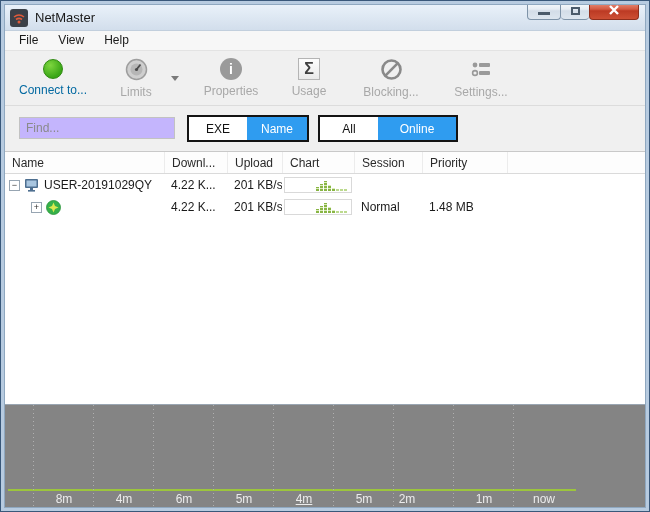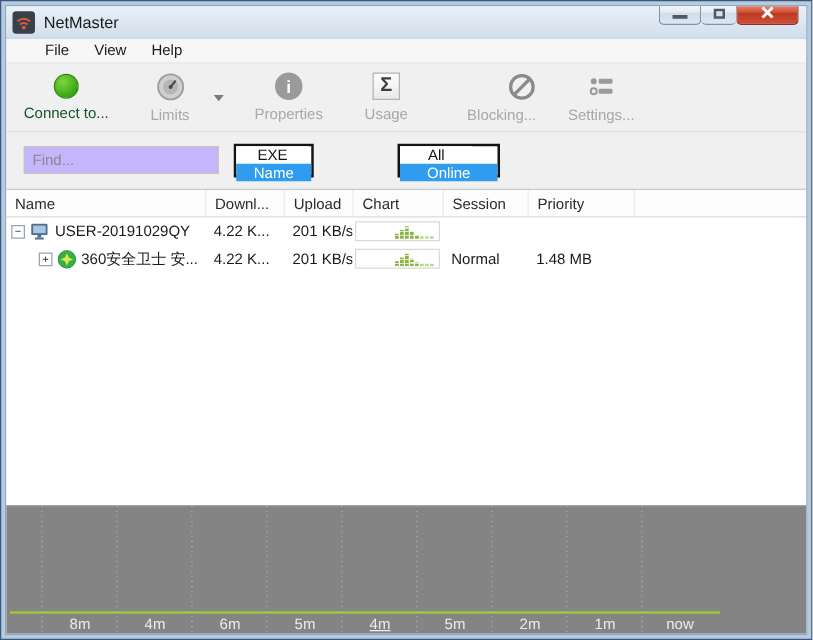--- a/index.html
+++ b/index.html
@@ -13,39 +13,39 @@
   .title-text { font-size:13px; color:#1a1a1a; }
   .winbtns { position:absolute; top:-4px; right:6px; display:flex; }
   .wbtn { height:19px; border:1px solid #7e93a8; border-top:none; border-radius:0 0 4px 4px; background:linear-gradient(#fdfefe,#e7edf4 45%,#d3dde8 55%,#dde6ef); display:flex; align-items:flex-end; justify-content:center; padding-bottom:4px; cursor:default; }
   .wbtn.min { width:34px; }
   .wbtn.max { width:28px; border-left:none; border-right:none; }
   .wbtn.close { width:50px; background:linear-gradient(#eda18d,#d55a42 45%,#bc3a24 55%,#cd4f34); border-color:#8f2e1c; align-items:center; padding-bottom:0; }
   .glyph-min { width:12px; height:3px; background:#4a5a6a; }
   .glyph-max { width:9px; height:8px; border:2px solid #4a5a6a; }
 
   
-  .menubar { height:20px; background:#f7f7f7; border-bottom:1px solid #e3e3e3; display:flex; align-items:center; padding-left:21px; }
+  .menubar { height:20px; background:#f7f7f7; border-bottom:1px solid #e3e3e3; display:flex; align-items:center; padding-left:4px; }
   .menu-item { font-size:12px; color:#1a1a1a; padding:0 10px; line-height:19px; }
 
   
   .toolbar { height:55px; background:#f0f0f0; border-bottom:1px solid #dcdcdc; display:flex; align-items:flex-start; padding:7px 0 0 6px; }
   .tbtn { display:flex; flex-direction:column; align-items:center; gap:4px; font-size:12px; }
   .tbtn .lbl { color:#a8a8a8; white-space:nowrap; }
-  .tbtn.enabled .lbl { color:#14532d; }
+  .tbtn.enabled .lbl { color:#0369a1; }
   .ic-connect { width:20px; height:20px; border-radius:50%; background:radial-gradient(circle at 35% 30%, #7ed63f, #3aa616 70%); border:1px solid #2f8a10; margin-top:1px; }
   .drop-arrow { width:20px; display:flex; justify-content:center; align-items:center; height:40px; }
   .drop-arrow i { width:0; height:0; border-left:4px solid transparent; border-right:4px solid transparent; border-top:5px solid #7a7a7a; }
   .ic-sigma { width:22px; height:22px; border:1px solid #b4b4b4; background:linear-gradient(#fdfdfd,#e9e9e9); color:#3f3f3f; font-size:16px; font-weight:bold; display:flex; align-items:center; justify-content:center; }
   .ic-info { width:22px; height:22px; border-radius:50%; background:#9a9a9a; color:#fff; font-weight:bold; font-size:14px; display:flex; align-items:center; justify-content:center; }
 
   
   .filterbar { height:46px; background:#f0f0f0; border-bottom:1px solid #c9c9c9; display:flex; align-items:center; position:relative; }
   .find-input { position:absolute; left:14px; top:11px; width:156px; height:22px; border:1px solid #c2c2c2; background:#c4b5fd; font-size:12px; padding:0 6px; color:#333; font-family:Liberation Sans, sans-serif; }
   .find-input::placeholder { color:#8a8a8a; }
-  .toggle { position:absolute; top:9px; height:27px; border:2px solid #141414; display:flex; background:#fff;flex-direction:column; }
+  .toggle { position:absolute; top:9px; height:27px; border:2px solid #141414; display:flex; background:#fff; }
   .toggle.g1 { left:182px; }
   .toggle.g2 { left:313px; }
   .topt { width:58px; font-size:12px; display:flex; align-items:center; justify-content:center; color:#111; background:#fff; }
   .topt.sel { background:#2f9cf0; color:#fff; }
 
   
   .table-panel { flex:1; background:#fff; overflow:hidden; }
   .thead, .trow { display:grid; grid-template-columns:159px 63px 55px 72px 68px 85px 1fr; align-items:center; height:22px; font-size:12px; }
   .thead { border-bottom:1px solid #dadada; background:#fdfdfd; color:#2a2a2a; }
   .thead > div { padding-left:7px; height:100%; display:flex; align-items:center; border-left:1px solid #ececec; }
@@ -119,21 +119,21 @@
           <i></i>
         </div>
       <div class="tbtn" style="width:76px; margin-left:8px;">
         <span class="ic-info">i</span>
         <span class="lbl">Properties</span>
       </div>
       <div class="tbtn" style="width:52px; margin-left:14px;">
         <span class="ic-sigma">Σ</span>
         <span class="lbl">Usage</span>
       </div>
-      <div class="tbtn" style="width:76px; margin-left:18px;align-items:flex-end;">
+      <div class="tbtn" style="width:76px; margin-left:18px;">
         <svg width="23" height="23" viewBox="0 0 23 23">
             <circle cx="11.5" cy="11.5" r="9" fill="none" stroke="#8a8a8a" stroke-width="2.6"></circle>
             <line x1="5.2" y1="17.8" x2="17.8" y2="5.2" stroke="#8a8a8a" stroke-width="2.6"></line>
           </svg>
         <span class="lbl">Blocking...</span>
       </div>
       <div class="tbtn" style="width:76px; margin-left:14px;">
         <svg width="23" height="23" viewBox="0 0 23 23">
             <circle cx="5" cy="7" r="2.4" fill="#9a9a9a"></circle>
             <rect x="9" y="5" width="11" height="4" rx="1" fill="#9a9a9a"></rect>
@@ -198,21 +198,20 @@
       </div>
 
       <div class="trow">
         <div class="namecell">
           <span class="indent"></span>
           <span class="expander">+</span>
           <svg width="15" height="15" viewBox="0 0 15 15">
               <circle cx="7.5" cy="7.5" r="7" fill="#36b14a" stroke="#2a9339" stroke-width="0.8"></circle>
               <path d="M7.5 2.5 L9 6 L12.5 7.5 L9 9 L7.5 12.5 L6 9 L2.5 7.5 L6 6 Z" fill="#d9e94f"></path>
             </svg>
-          <span>360安全卫士 安...</span>
         </div>
         <div class="cell">4.22 K...</div>
         <div class="cell">201 KB/s</div>
         <div>
             <div class="mini-chart">
               <i class="mc-bar" style="height: 4px;"></i>
               <i class="mc-bar" style="height: 7px;"></i>
               <i class="mc-bar" style="height: 10px;"></i>
               <i class="mc-bar" style="height: 6px;"></i>
               <i class="mc-bar" style="height: 3px;"></i>
@@ -235,21 +234,21 @@
         <div class="glabel" style="left: 119px;">4m</div>
         <div class="gline" style="left: 148px;"></div>
         <div class="glabel" style="left: 179px;">6m</div>
         <div class="gline" style="left: 208px;"></div>
         <div class="glabel" style="left: 239px;">5m</div>
         <div class="gline" style="left: 268px;"></div>
         <div class="glabel" style="left: 299px; text-decoration: underline;">4m</div>
         <div class="gline" style="left: 328px;"></div>
         <div class="glabel" style="left: 359px;">5m</div>
         <div class="gline" style="left: 388px;"></div>
-        <div class="glabel" style="left: 419px;">2m</div>
+        <div class="glabel" style="left: 402px;">2m</div>
         <div class="gline" style="left: 448px;"></div>
         <div class="glabel" style="left: 479px;">1m</div>
         <div class="gline" style="left: 508px;"></div>
         <div class="glabel" style="left: 539px;">now</div>
       </div>
 
   </div>
 </div>
 
 </body></html>

